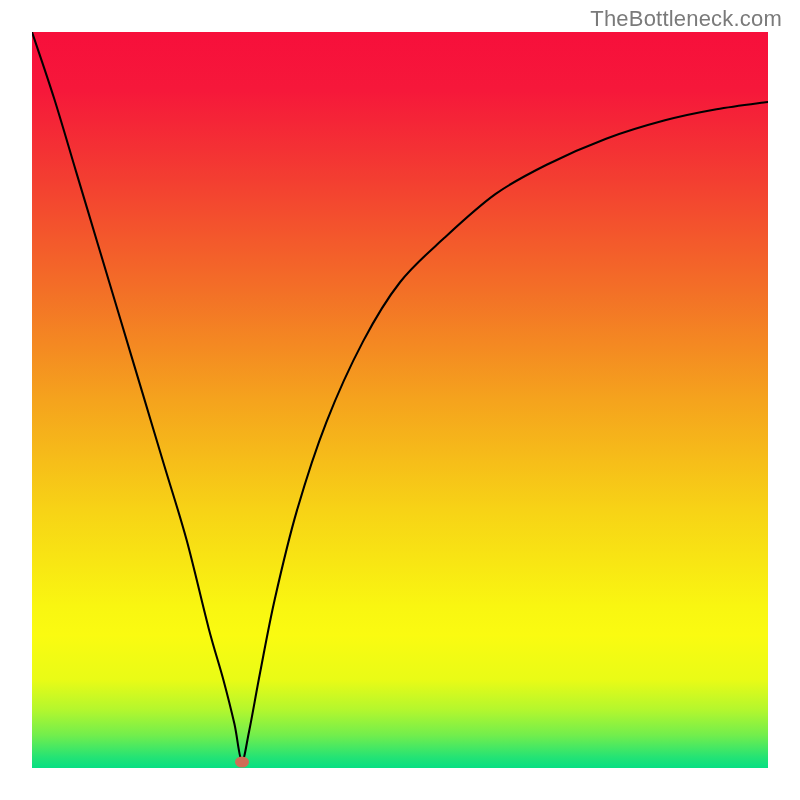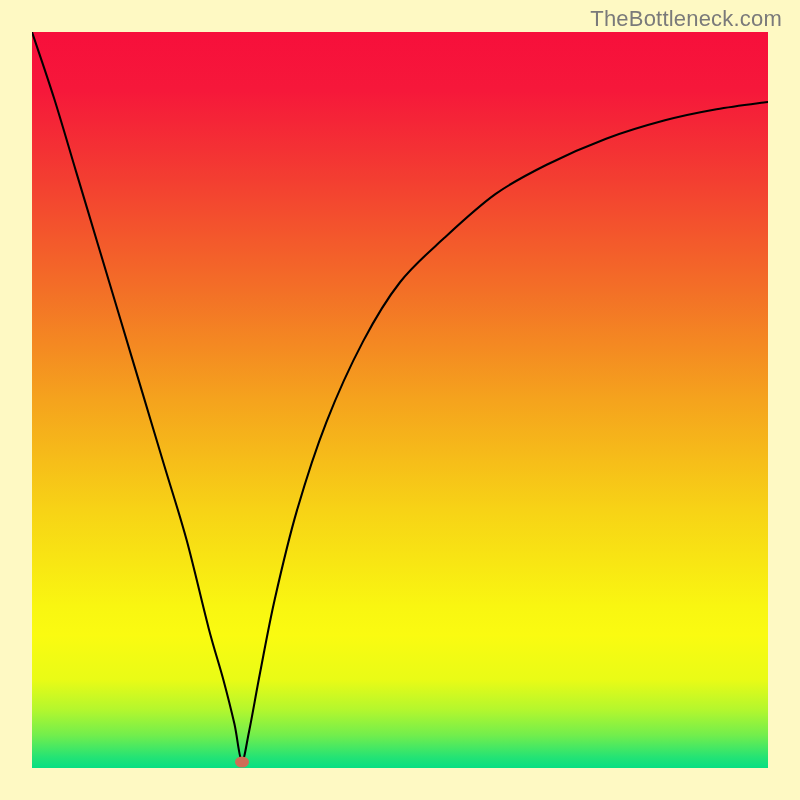--- a/index.html
+++ b/index.html
@@ -8,21 +8,21 @@
     width: 800px;
     height: 800px;
     overflow: hidden;
     background: #000;
     font-family: Arial, Helvetica, sans-serif;
   }
   .frame {
     position: relative;
     width: 800px;
     height: 800px;
-    background: #fef9c3;
+    background: #ffffff;
   }
   .plot-area {
     position: absolute;
     left: 32px;
     top: 32px;
     width: 736px;
     height: 736px;
     overflow: hidden;
   }
   .gradient-bg {

